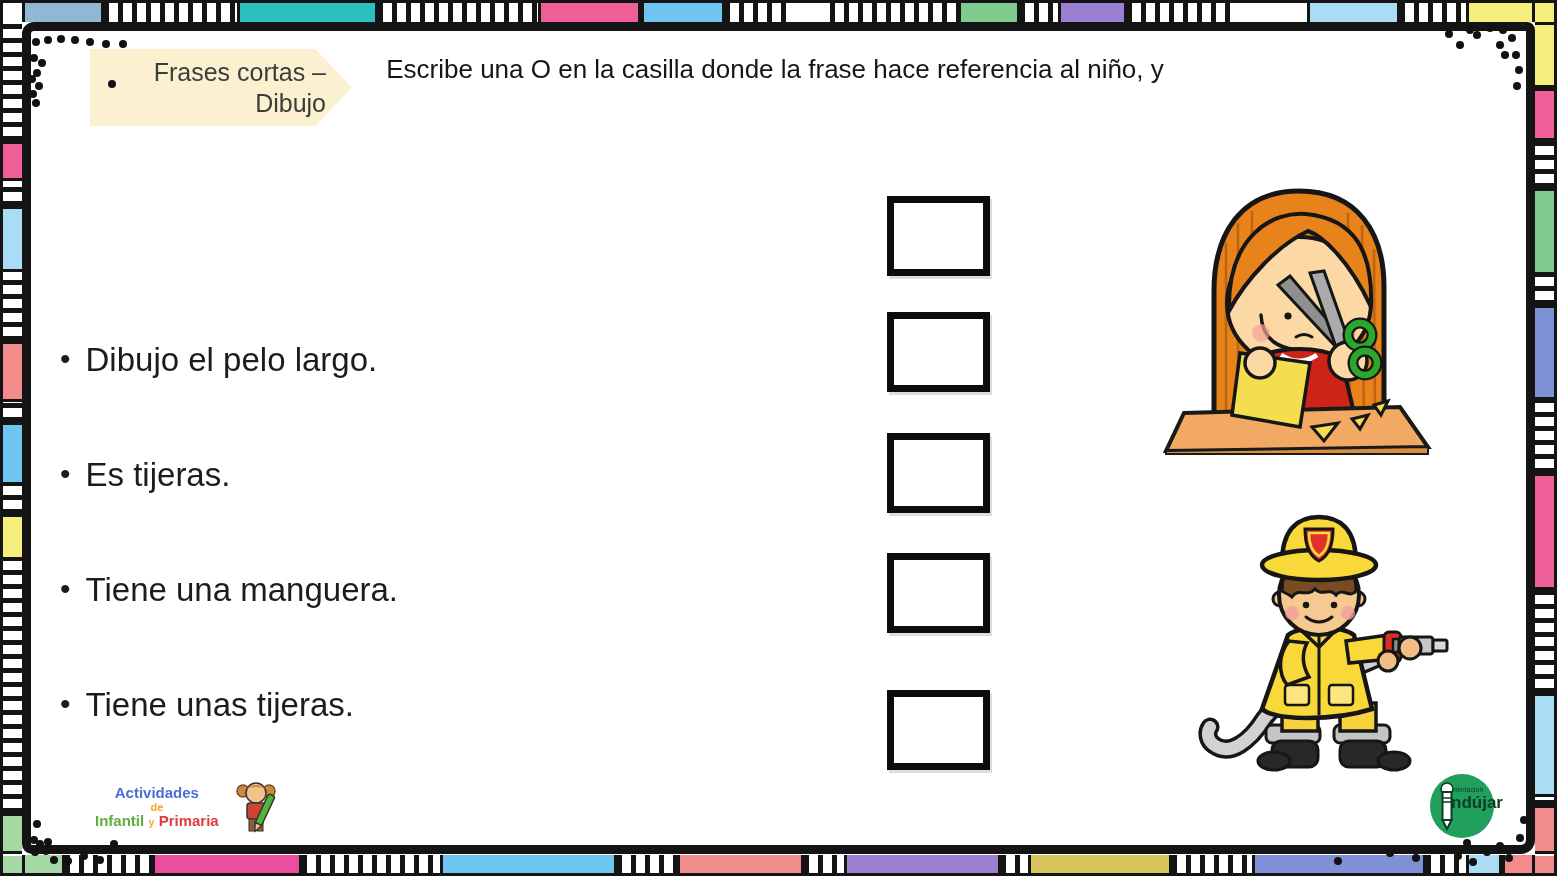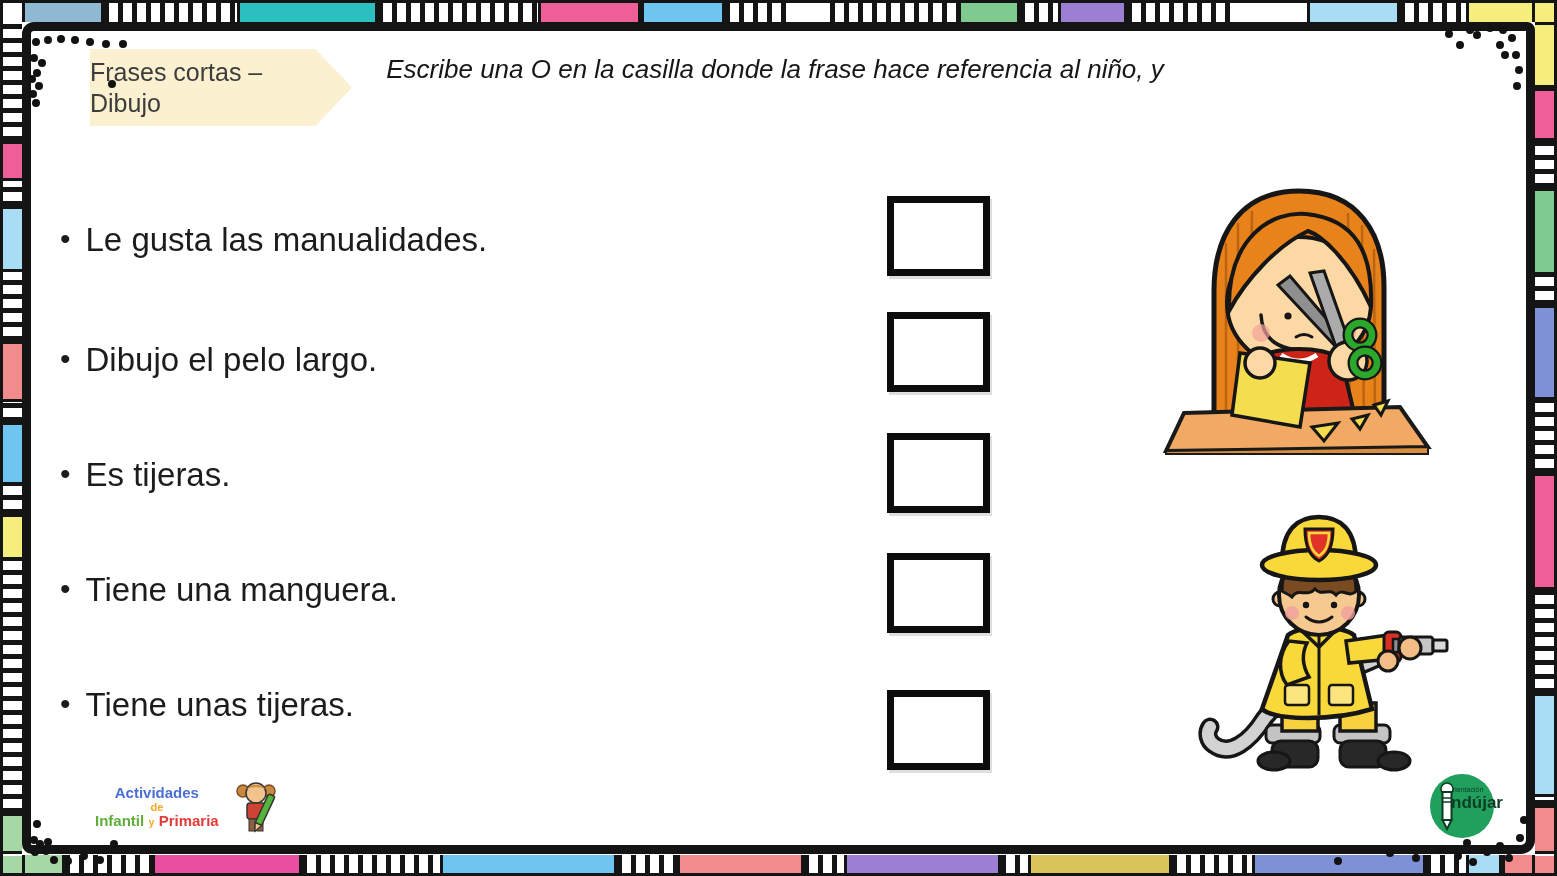--- a/index.html
+++ b/index.html
@@ -22,25 +22,25 @@
   #c-tl{top:2px;left:2px;background:#fff;}
   #c-tr{top:2px;right:2px;}
   #c-bl{bottom:0;left:2px;}
   #c-br{bottom:0;right:2px;}
   .frame-inner{position:absolute;inset:22px;border:9px solid #141414;border-radius:12px 8px 14px 10px;pointer-events:none;z-index:5;}
   .dots{position:absolute;inset:0;z-index:6;pointer-events:none;}
   
   .pennant{position:absolute;left:90px;top:49px;width:262px;height:77px;
     background:var(--p-pennant_bg,#FBF1D0);
     clip-path:polygon(0 0,86% 0,100% 50%,86% 100%,0 100%);
-    display:flex;flex-direction:column;align-items:flex-start;justify-content:center;
+    display:flex;flex-direction:column;align-items:flex-end;justify-content:center;
     padding-right:26px;box-sizing:border-box;z-index:3;}
   .pennant div{font-size:25px;line-height:31px;color:#3c3c3c;}
   .instructions{position:absolute;left:385px;top:52px;width:780px;text-align:center;
-    font-size:26px;line-height:35px;color:#161616;z-index:3;font-style:italic;}
+    font-size:26px;line-height:35px;color:#161616;z-index:3;}
   
   .phrase{position:absolute;left:60px;font-size:33px;color:#1c1c1c;white-space:nowrap;z-index:3;}
   .phrase .bullet{display:inline-block;margin-right:15px;font-size:30px;vertical-align:2px;}
   
   .abox{position:absolute;left:887px;width:103px;height:80px;box-sizing:border-box;
     border:7px solid #0c0c0c;background:#fff;box-shadow:2px 3px 0 rgba(0,0,0,.13);
     font-size:40px;text-align:center;line-height:64px;color:#111;z-index:3;}
   
   .illus{position:absolute;z-index:3;}
   
@@ -190,21 +190,20 @@
   </svg>
 
   <div class="pennant">
     <div>Frases cortas –</div>
     <div>Dibujo</div>
   </div>
   <div class="instructions">
     <div>Escribe una O en la casilla donde la frase hace referencia al niño, y</div>
   </div>
 
-  <div class="phrase" style="top:221px"><span class="bullet">•</span><span>Le gusta las manualidades.</span></div>
   <div class="phrase" style="top:341px"><span class="bullet">•</span><span>Dibujo el pelo largo.</span></div>
   <div class="phrase" style="top:456px"><span class="bullet">•</span><span>Es tijeras.</span></div>
   <div class="phrase" style="top:571px"><span class="bullet">•</span><span>Tiene una manguera.</span></div>
   <div class="phrase" style="top:686px"><span class="bullet">•</span><span>Tiene unas tijeras.</span></div>
 
   <div class="abox" style="top:196px"></div>
   <div class="abox" style="top:312px"></div>
   <div class="abox" style="top:433px"></div>
   <div class="abox" style="top:553px"></div>
   <div class="abox" style="top:690px"></div>

